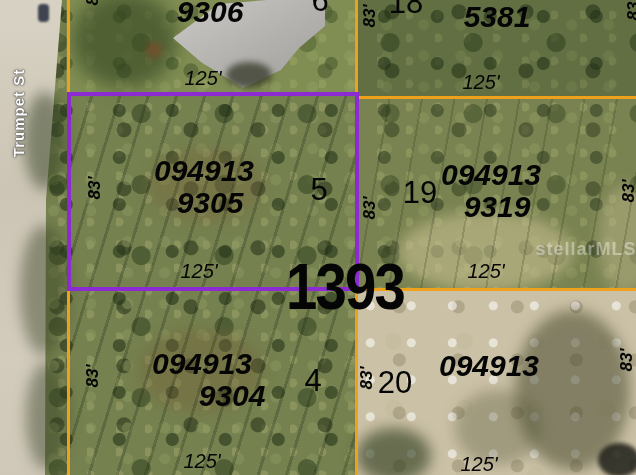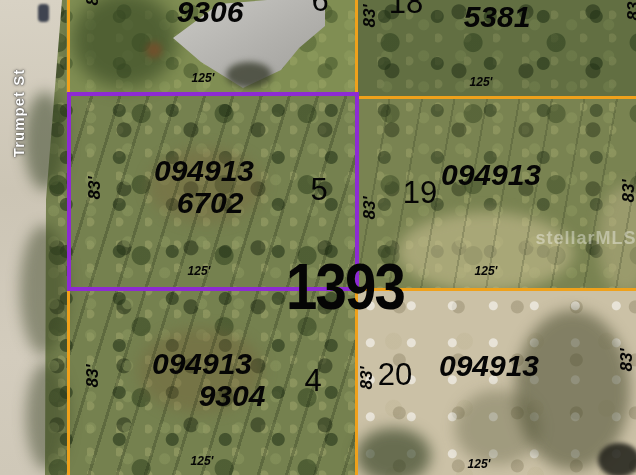--- a/index.html
+++ b/index.html
@@ -53,21 +53,21 @@
   }
 
   .line { position:absolute; background:#efa11b; }
   .hl-rect { position:absolute; border:4px solid #8d2bd3; }
 
   .lbl { position:absolute; transform:translate(-50%,-50%); color:#050505;
          white-space:nowrap; line-height:1; }
   .pid  { font-size:30px; font-weight:bold; font-style:italic; }
   .pid4 { font-size:30px; font-weight:bold; font-style:italic; }
   .lot  { font-size:31px; font-weight:normal; }
-  .dimw { font-size:12px; font-weight:bold; font-style:italic;text-align:right; }
+  .dimw { font-size:20px; font-weight:normal; font-style:italic;text-align:right; }
   .dimd { font-size:17px; font-weight:bold; font-style:italic;
           transform:translate(-50%,-50%) rotate(-90deg); }
   .big  { font-size:64px; font-weight:bold; letter-spacing:-2px;
           transform:translate(-50%,-50%) scaleX(.88); }
   .street { font-size:15px; font-weight:bold; color:#ffffff; letter-spacing:1px;
             transform:translate(-50%,-50%) rotate(-90deg);
             text-shadow:0 0 3px rgba(45,45,45,.95), 0 0 1px rgba(0,0,0,.9); }
   .wm { font-size:18px; font-weight:bold; font-style:normal;
         color:rgba(255,255,255,.38); letter-spacing:1px; }
 </style>
@@ -121,35 +121,36 @@
   <div class="lbl lot" style="left:320px;top:0px;">6</div>
   <div class="lbl dimw" style="left:203px;top:78px;">125'</div>
   <div class="lbl dimd" style="left:369px;top:16px;">83'</div>
   <div class="lbl lot" style="left:406px;top:2px;">18</div>
   <div class="lbl pid" style="left:497px;top:17px;">5381</div>
   <div class="lbl dimd" style="left:633px;top:9px;">83'</div>
   <div class="lbl dimw" style="left:481px;top:82px;">125'</div>
 
   <div class="lbl dimd" style="left:94px;top:188px;">83'</div>
   <div class="lbl pid" style="left:204px;top:171px;">094913</div>
-  <div class="lbl pid" style="left:210px;top:203px;">6702</div>
+  <div class="lbl pid" style="left:210px;top:203px;">9305</div>
   <div class="lbl lot" style="left:319px;top:189px;">5</div>
   <div class="lbl dimd" style="left:369px;top:208px;">83'</div>
   <div class="lbl lot" style="left:420px;top:192px;">19</div>
   <div class="lbl pid" style="left:491px;top:175px;">094913</div>
+  <div class="lbl pid" style="left:497px;top:207px;">9319</div>
   <div class="lbl dimd" style="left:628px;top:191px;">83'</div>
   <div class="lbl dimw" style="left:199px;top:271px;">125'</div>
   <div class="lbl big" style="left:345px;top:287px;">1393</div>
   <div class="lbl dimw" style="left:486px;top:271px;">125'</div>
-  <div class="lbl wm" style="left:586px;top:238px;">stellarMLS</div>
+  <div class="lbl wm" style="left:586px;top:249px;">stellarMLS</div>
 
   <div class="lbl dimd" style="left:92px;top:376px;">83'</div>
   <div class="lbl pid4" style="left:202px;top:364px;">094913</div>
   <div class="lbl pid4" style="left:208px;top:396px;margin-left:24px;">9304</div>
   <div class="lbl lot" style="left:313px;top:380px;">4</div>
   <div class="lbl dimd" style="left:366px;top:378px;">83'</div>
-  <div class="lbl lot" style="left:395px;top:374px;">20</div>
+  <div class="lbl lot" style="left:395px;top:382px;">20</div>
   <div class="lbl pid4" style="left:489px;top:366px;">094913</div>
   <div class="lbl dimd" style="left:626px;top:360px;">83'</div>
   <div class="lbl dimw" style="left:202px;top:461px;">125'</div>
   <div class="lbl dimw" style="left:479px;top:464px;">125'</div>
 
 </div>
 
 </body></html>

